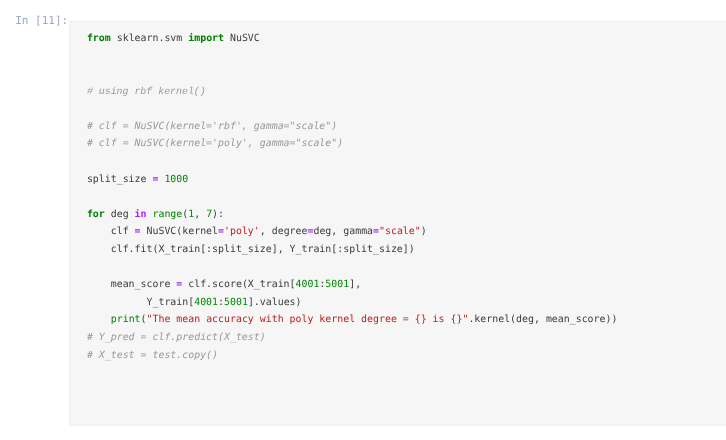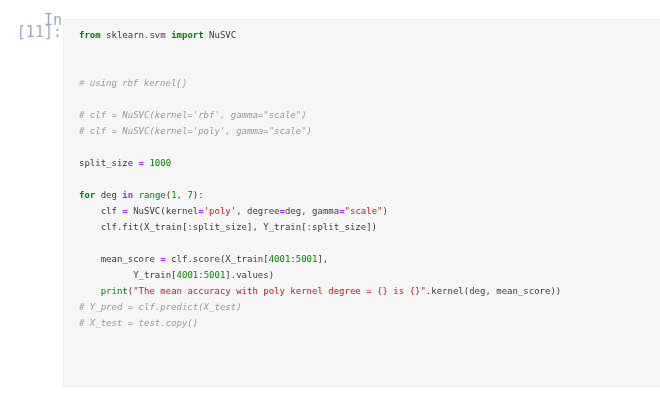--- a/index.html
+++ b/index.html
@@ -6,21 +6,21 @@
   html, body { background: #ffffff; }
   body {
     width: 660px; height: 400px;
     position: relative; overflow: hidden;
     font-family: "DejaVu Sans Mono", "Liberation Mono", monospace;
   }
   .cell-prompt {
     position: absolute;
     top: 14px; left: 0; width: 62px;
     text-align: right;
-    font-size: 15px; line-height: 12px;
+    font-size: 10px; line-height: 12px;
     user-select: none;
   }
   .code-cell {
     position: absolute;
     left: 63px; top: 19px;
     width: 641px; height: 368px;
     background: #f6f6f6;
     border: 1px solid #efefef;
   }
   .code-area {

